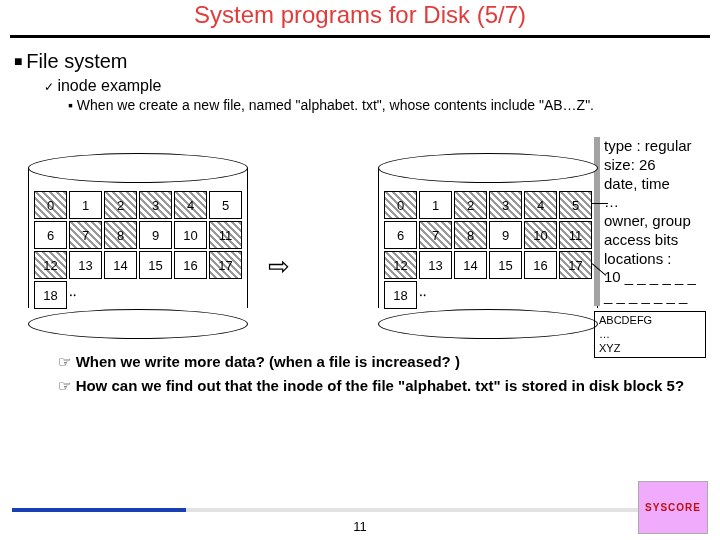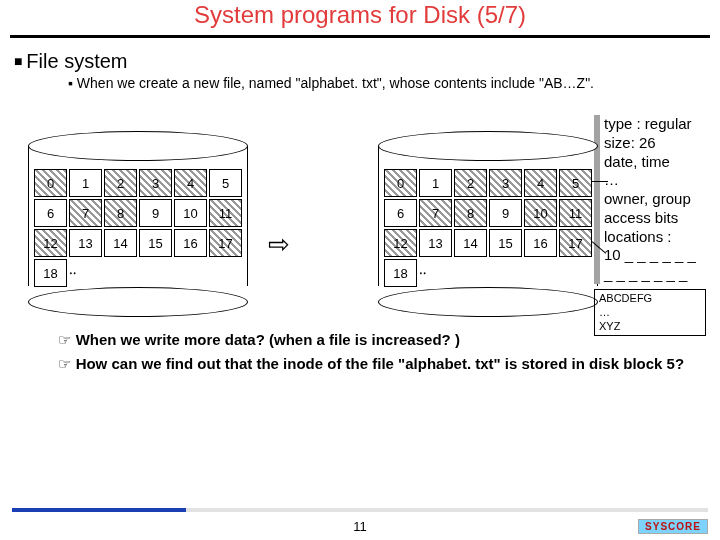--- a/index.html
+++ b/index.html
@@ -135,33 +135,34 @@
     text-align: center;
     font-size: 13px;
   }
   .logo {
     position: absolute;
     bottom: 6px; right: 12px;
     font-size: 10px;
     font-weight: bold;
     color: #b11;
     border: 1px solid #aaa;
-    padding: 1px 6px;
-    background: #7dd3fc;
+    padding: 20px 6px;
+    background: #f0abfc;
     letter-spacing: 1px;
   }
 </style>
 </head>
 <body>
 
 <div class="title">System programs for Disk (5/7)</div>
 <div class="title-line"></div>
 
 <div class="content">
   <div class="lvl1 bullet1">File system</div>
+  <div class="lvl2 bullet2">inode example</div>
   <div class="lvl3 bullet3">When we create a new file, named "alphabet. txt", whose contents include "AB…Z".</div>
 
   <div class="diagrams">
 
     <div class="disk left">
       <div class="cyl-bot"></div>
       <div class="cyl-body"></div>
       <div class="cyl-top"></div>
       <div class="grid">
         <div class="cell hatch">0</div>

